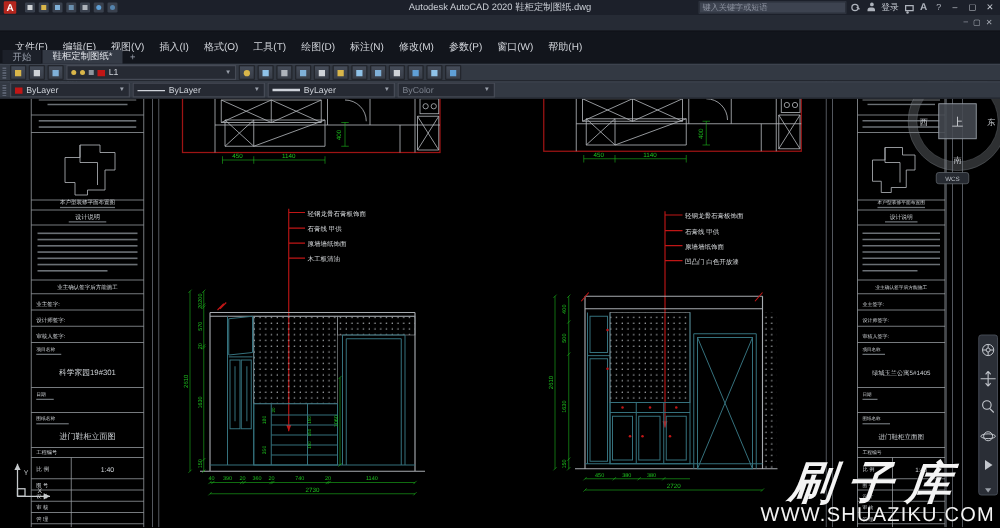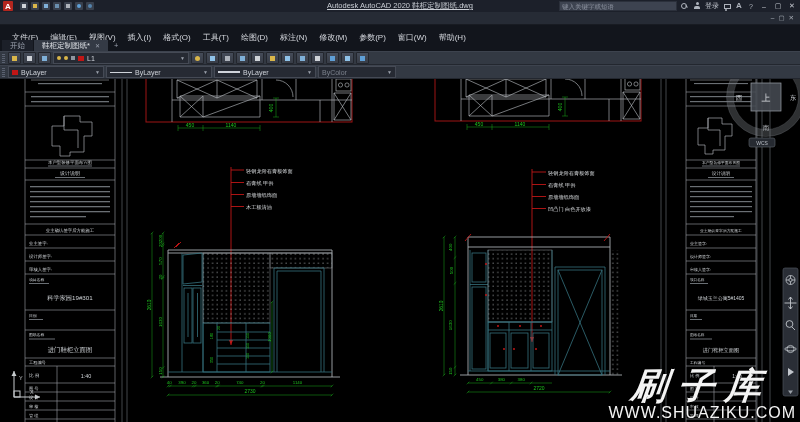--- a/index.html
+++ b/index.html
@@ -6,21 +6,21 @@
   #app{position:relative;width:800px;height:422px;overflow:hidden;background:#000;
        font-family:"Liberation Sans",sans-serif;}
   
   #chrome{position:absolute;left:0;top:0;width:800px;z-index:10;}
   #titlebar{height:12px;background:#1c202a;display:flex;align-items:center;gap:3px;padding:0 3px;position:relative;}
   .acad-logo{width:10px;height:10px;background:#b4261e;color:#fff;font-size:8px;font-weight:bold;
              display:flex;align-items:center;justify-content:center;border-radius:1px;}
   .qat{display:flex;gap:3px;align-items:center;margin-left:4px;}
   .qicon{width:8px;height:8px;border-radius:1px;background:#39404d;position:relative;}
   .qicon i{position:absolute;left:2px;top:2px;width:4px;height:4px;display:block;}
-  .title-text{position:absolute;left:50%;transform:translateX(-50%);color:#c9cdd4;font-size:7.5px;white-space:nowrap;text-decoration:underline;}
+  .title-text{position:absolute;left:50%;transform:translateX(-50%);color:#c9cdd4;font-size:7.5px;white-space:nowrap;}
   .tb-right{margin-left:auto;display:flex;align-items:center;gap:4px;}
   .search{width:112px;height:8px;background:#3d4350;border:1px solid #2b303b;color:#cfd3da;
           font-size:6.5px;padding:0 2px;font-family:"Liberation Sans",sans-serif;}
   .search::placeholder{color:#8d93a0;}
   .ticn{width:8px;height:8px;display:inline-block;position:relative;}
   .ticn.binoc::before{content:"";position:absolute;left:0;top:1px;width:4px;height:4px;border:1px solid #aeb3bc;border-radius:50%;}
   .ticn.binoc::after{content:"";position:absolute;left:4px;top:4px;width:3px;height:1px;background:#aeb3bc;transform:rotate(40deg);}
   .ticn.person::before{content:"";position:absolute;left:2.5px;top:0;width:3px;height:3px;background:#aeb3bc;border-radius:50%;}
   .ticn.person::after{content:"";position:absolute;left:1px;top:4px;width:6px;height:3px;background:#aeb3bc;border-radius:2px 2px 0 0;}
   .ticn.cart::before{content:"";position:absolute;left:1px;top:2px;width:5px;height:3px;border:1px solid #aeb3bc;}
@@ -28,21 +28,21 @@
   .ticn.amark::before{content:"A";position:absolute;left:1px;top:-1px;color:#aeb3bc;font-size:8px;font-weight:bold;}
   .help{color:#aeb3bc;font-size:7px;width:8px;text-align:center;}
   .signin{color:#c3c7cf;font-size:7px;}
   .winbtn{color:#c3c7cf;font-size:7px;width:10px;text-align:center;}
   #menubar{height:12px;background:#262b35;display:flex;align-items:center;gap:0;padding:0 6px;border-bottom:1px solid #181b22;}
   #menubar .menu{color:#d4d7dd;font-size:8px;padding:0 6px;white-space:nowrap;margin-top:38px;}
   .docbtns{margin-left:auto;display:flex;gap:4px;}
   .docbtns span{color:#a7acb5;font-size:6.5px;}
   #tabsbar{height:26px;background:#12151c;display:flex;align-items:flex-end;padding:0 2px;gap:1px;}
   .ftab{height:11px;display:flex;align-items:center;color:#9aa0ad;font-size:7.5px;padding:0 8px;background:#1c2029;}
-  .ftab.active{background:#343a45;color:#e2e5ea;}
+  .ftab.active{background:#343a45;color:#e2e5ea;flex-direction:column;}
   .ftab .tclose{margin-left:5px;font-size:6px;color:#9aa0ad;}
   .ftab.plus{padding:0 5px;background:transparent;color:#9aa0ad;}
   #toolbar1,#toolbar2{height:12px;background:#333943;display:flex;align-items:center;gap:2px;padding:0 2px;
                       border-top:1px solid #3d434e;border-bottom:1px solid #23272f;}
   .grip{width:3px;height:9px;background:repeating-linear-gradient(#5a6170 0 1px,transparent 1px 2px);margin-right:1px;}
   .icon-box{width:11px;height:10px;background:linear-gradient(#454c59,#383d47);border:1px solid #23262d;position:relative;border-radius:1px;}
   .icon-box i{position:absolute;left:3px;top:2.5px;width:5px;height:5px;display:block;}
   .dd{background:#262a33;border:1px solid #454a55;color:#cfd3da;font-size:7px;height:10px;
       display:flex;align-items:center;padding:0 3px;gap:3px;white-space:nowrap;}
   .dd .caret{font-size:5px;color:#9aa0ab;margin-left:auto;}

